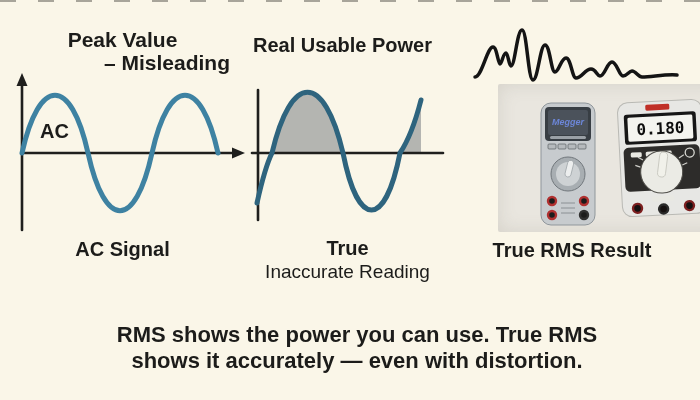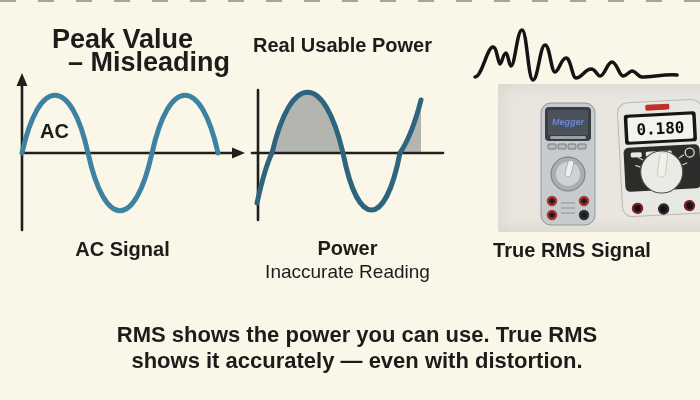--- a/index.html
+++ b/index.html
@@ -7,21 +7,21 @@
     --shade-gray:#B4B5B1; --axis-black:#1F1F1D; --distorted-wave:#141414;
     --photo-bg:#E9E6DF; --megger-blue:#6C86D8; --brand-red:#C03028;
   }
   html,body{margin:0;padding:0;}
   body{width:700px;height:400px;overflow:hidden;background:var(--slide-bg);
        font-family:"Liberation Sans",sans-serif;color:var(--ink);position:relative;}
   .abs{position:absolute;}
   .center{text-align:center;}
   .top-artifact{top:0;left:0;width:700px;height:2px;opacity:.45;
     background:repeating-linear-gradient(90deg, rgba(35,33,28,.85) 0 16px, transparent 16px 38px);}
-  .title{font-weight:bold;font-size:27px;line-height:23px;}
+  .title{font-weight:bold;font-size:21px;line-height:23px;}
   .title .light{font-weight:bold;text-align:right;}
   .mid-title{font-weight:bold;font-size:20px;line-height:23px;}
   .caption-bold{font-weight:bold;font-size:20px;line-height:24px;}
   .caption-reg{font-weight:normal;font-size:19px;line-height:23px;}
   .footer{font-weight:bold;font-size:22px;line-height:26px;margin-left:7px;}
   svg{display:block;}
   .axis{stroke:var(--axis-black);stroke-width:2.6;fill:none;stroke-linecap:round;}
   .arrowhead{fill:var(--axis-black);stroke:none;}
   .wave{stroke:var(--wave-blue);stroke-width:5;fill:none;stroke-linecap:round;}
   .wave-dark{stroke:var(--wave-blue-dark);}
@@ -61,21 +61,21 @@
 
 <svg class="abs" style="left:250px;top:85px;" width="200" height="150" viewBox="0 0 200 150">
   <path class="shade" d="M22,68 C41,-13 74,-13 93,68 Z"></path>
   <path class="shade" d="M150,68 Q162,50 171,15 L171,68 Z"></path>
   <line class="axis" x1="8" y1="5" x2="8" y2="135"></line>
   <line class="axis" x1="2" y1="68" x2="193" y2="68"></line>
   <path class="wave wave-dark" d="M7,118 C11,100 15,82 22,68 C41,-13 74,-13 93,68 C108,144 135,144 150,68 Q162,50 171,15"></path>
 </svg>
 
 <div class="abs caption-bold center" style="left:250px;top:236px;width:195px;">
-  <div>Power</div>
+  <div>True</div>
   <div class="caption-reg">Inaccurate Reading</div>
 </div>
 
 <svg class="abs" style="left:470px;top:20px;" width="215" height="65" viewBox="0 0 215 65">
   <path class="distorted" d="M5,57 C12,57 17,27 23,27 C27,27 28,44 30,44 C32,44 33,33 36,33
     C38,33 39,46 41,46 C45,46 47,10 52,10 C57,10 58,60 63,60 C68,60 70,25 75,25
     C80,25 81,52 85,52 C89,52 91,38 96,38 C101,38 102,58 106,58 C112,58 115,49 121,49
     C126,49 127,56 130,56 C135,56 137,42 142,42 C147,42 149,56 153,56 C157,56 159,51 162,51
     C166,51 168,57 172,57 C182,57 195,54 207,55"></path>
 </svg>
@@ -136,19 +136,19 @@
       <g>
         <circle cx="137" cy="123" r="4.5" fill="#151010" stroke="#7c1f1f" stroke-width="2.4"></circle>
         <circle cx="163" cy="125" r="4.5" fill="#151010" stroke="#2a2a2a" stroke-width="2.4"></circle>
         <circle cx="189" cy="123" r="4.5" fill="#151010" stroke="#7c1f1f" stroke-width="2.4"></circle>
       </g>
     </g>
   </svg>
 </div>
 
 <div class="abs center" style="left:462px;top:238px;width:220px;">
-  <div class="caption-bold">True RMS Signal</div>
+  <div class="caption-bold">True RMS Result</div>
 </div>
 
 <div class="abs footer center" style="left:0;top:322px;width:700px;">
   <div>RMS shows the power you can use. True RMS</div>
   <div>shows it accurately — even with distortion.</div>
 </div>
 
 </body></html>

